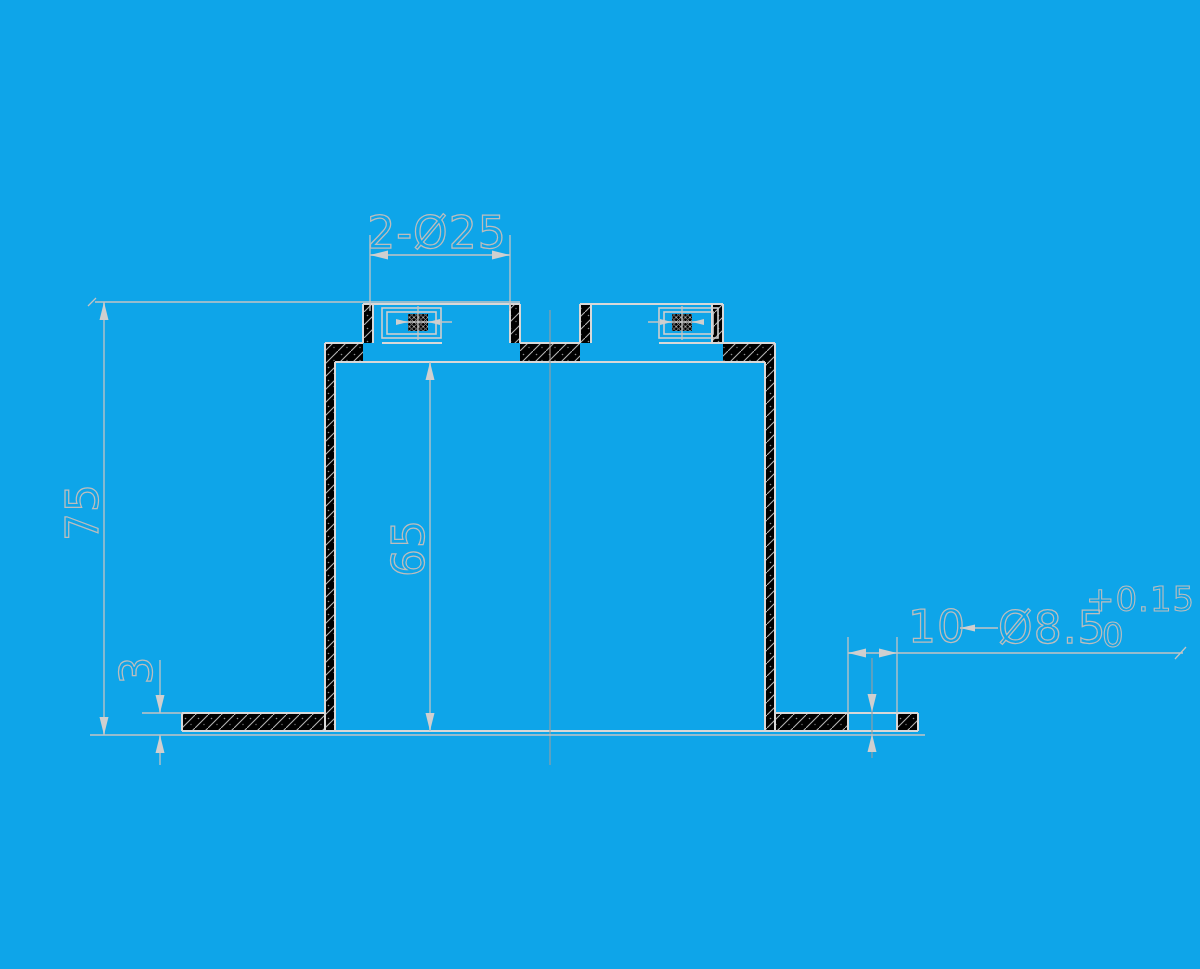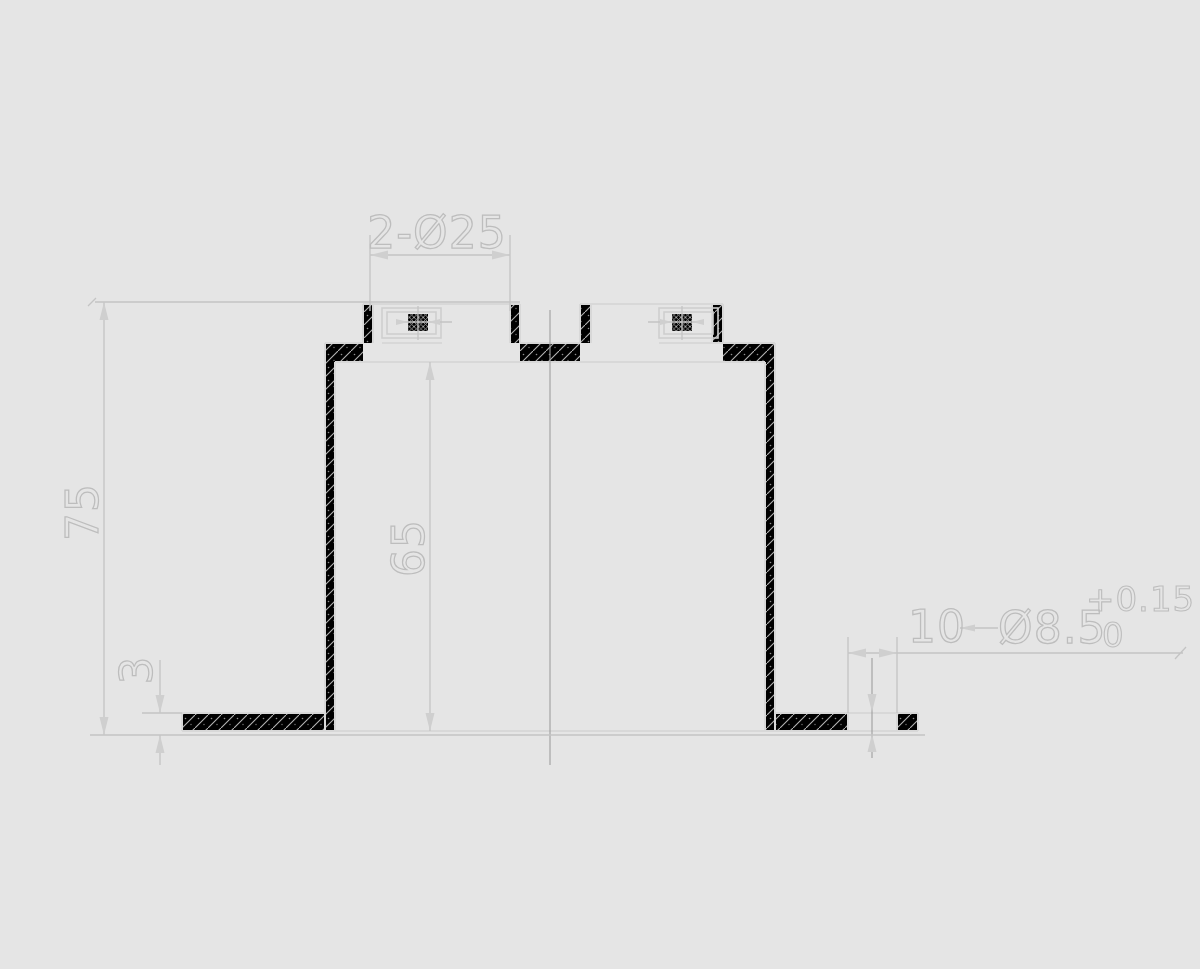--- a/index.html
+++ b/index.html
@@ -1,16 +1,16 @@
 <!DOCTYPE html>
 <html><head>
 <meta charset="utf-8">
 <style>
   html,body{margin:0;padding:0;background:#000;width:1200px;height:969px;overflow:hidden;}
-  .stage{position:relative;width:1200px;height:969px;background:#e5e5e5;}
+  .stage{position:relative;width:1200px;height:969px;background:#0ea5e9;}
   svg text{
     font-family:"DejaVu Sans", sans-serif;
     fill:none;
     stroke:#bdbdbd;
     stroke-width:1.25px;
     letter-spacing:1px;
   }
   .dim-text{font-size:44px;}
   .tol-text{font-size:34px;stroke-width:1.1px;}
   .part{stroke:#d8d8d8;stroke-width:2;fill:none;}

